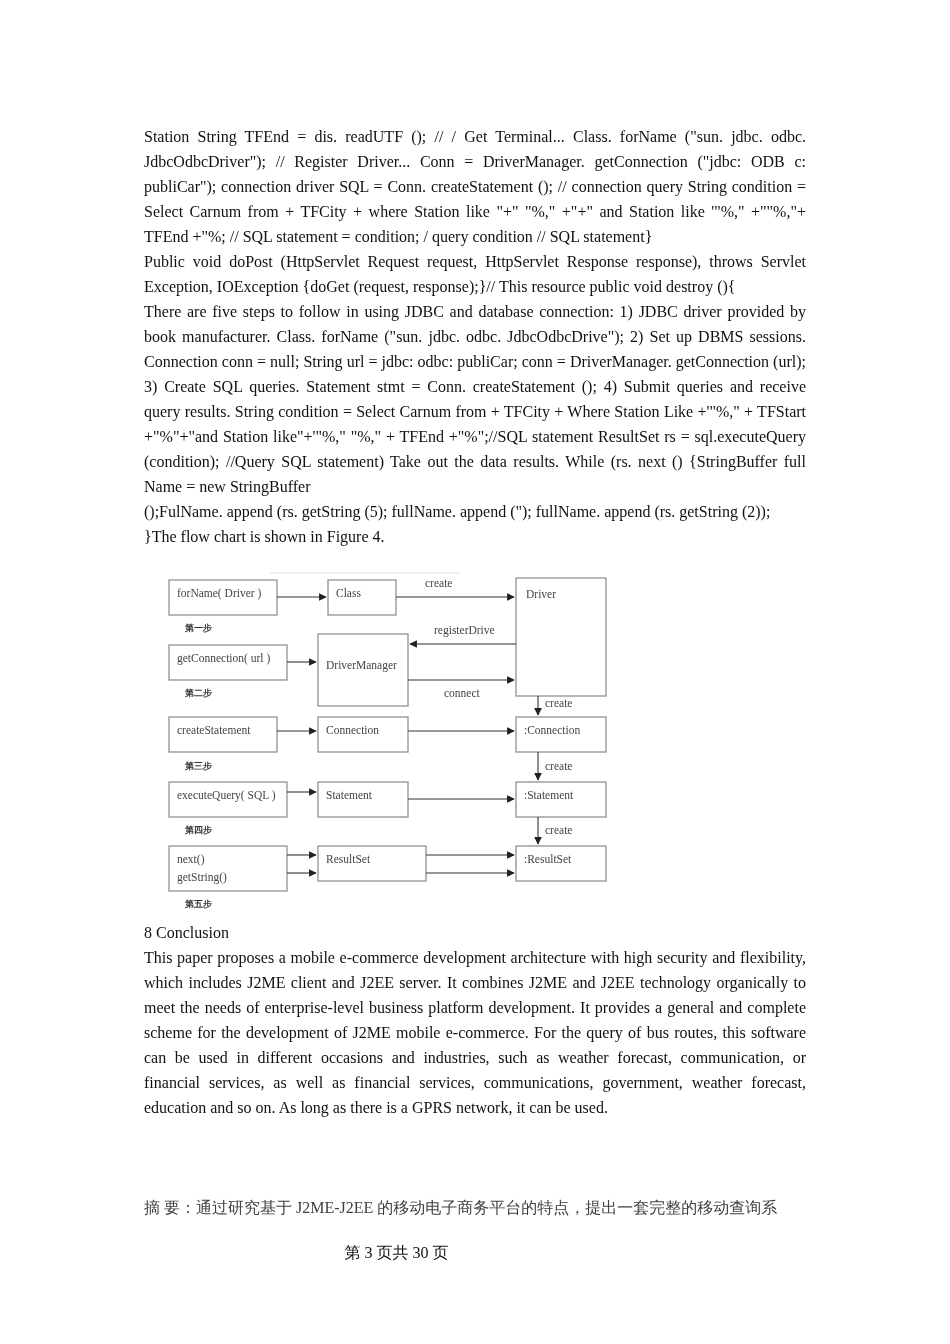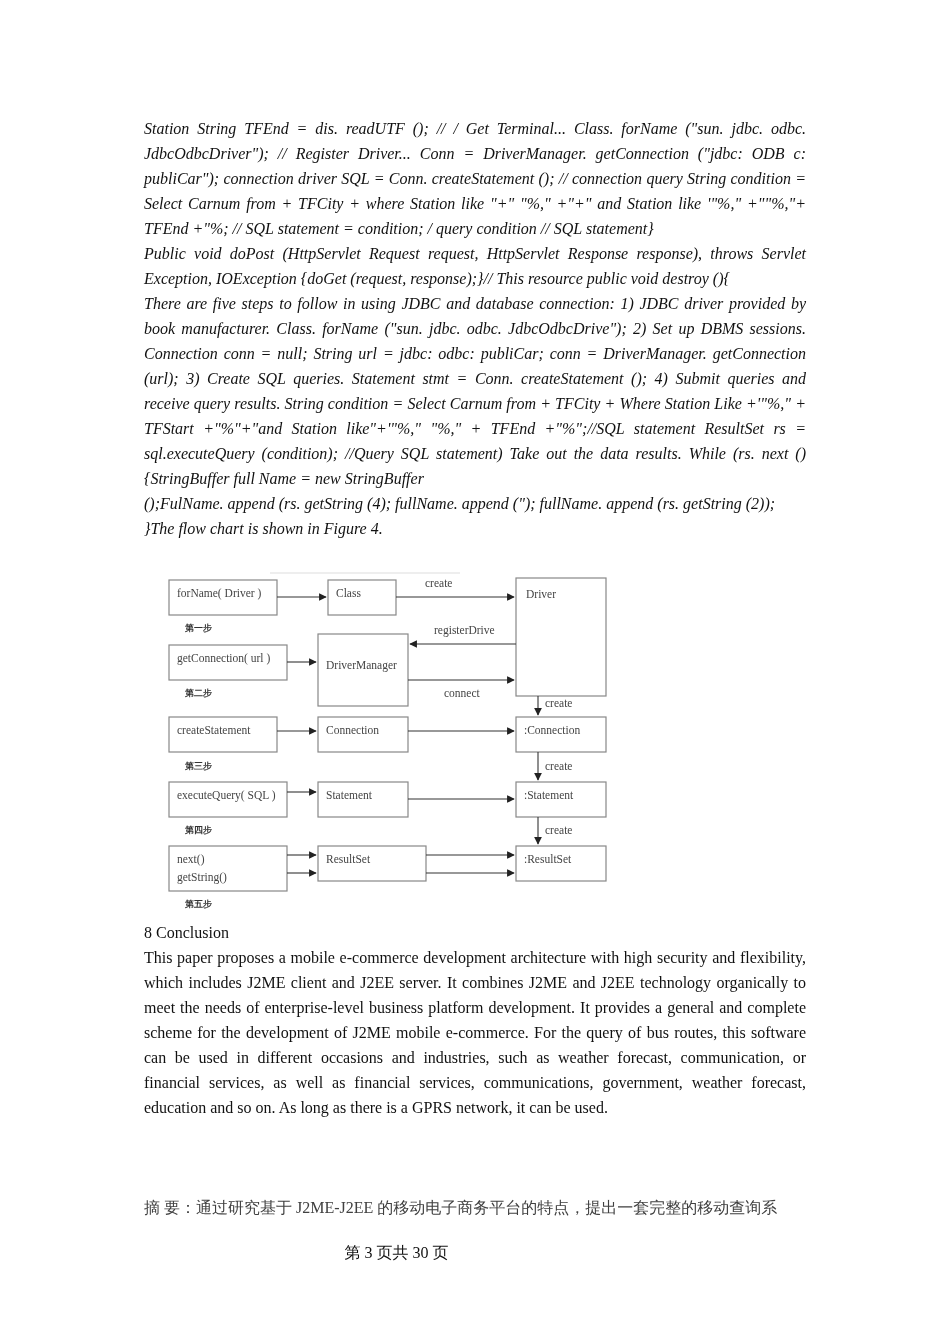--- a/index.html
+++ b/index.html
@@ -6,21 +6,21 @@
   body { width: 950px; height: 1344px; position: relative; overflow: hidden; }
   .page { position: absolute; left: 0; top: 0; width: 950px; height: 1344px; background: #fff; }
   .text {
     position: absolute; left: 144px; width: 662px;
     font-family: "Liberation Serif", serif; font-size: 16px; line-height: 25px;
     color: #111; text-align: justify;
   }
   .p { margin: 0; }
   .p.last-left { text-align: left; }
   .heading { margin: 0; text-align: left; }
-  #block1 { top: 116px; font-style: italic; }
+  #block1 { top: 124px; }
   #block2 { top: 920px; }
   #abstract { position: absolute; left: 144px; top: 1195px; width: 662px;
     font-family: "Liberation Serif", serif; font-size: 16px; line-height: 25px; color: #404040; white-space: nowrap; }
   #footer { position: absolute; left: 0; width: 793px; top: 1243px; text-align: center;
     font-family: "Liberation Serif", serif; font-size: 16px; color: #111; }
   #figure { position: absolute; left: 160px; top: 570px; width: 460px; height: 345px; }
   #figure svg { width: 460px; height: 345px; }
   .box { fill: #fff; stroke: #888; stroke-width: 1.2; }
   .lbl { font-family: "Liberation Serif", serif; font-size: 11.5px; fill: #444; }
   .step { font-family: "DejaVu Sans", sans-serif; font-size: 9px; fill: #333; font-weight: bold; }
@@ -28,21 +28,21 @@
 </style>
 </head>
 <body>
 
 <div class="page">
 
   <div class="text" id="block1">
     <p class="p">Station String TFEnd = dis. readUTF (); // / Get Terminal... Class. forName ("sun. jdbc. odbc. JdbcOdbcDriver"); // Register Driver... Conn = DriverManager. getConnection ("jdbc: ODB c: publiCar"); connection driver SQL = Conn. createStatement (); // connection query String condition = Select Carnum from + TFCity + where Station like "+" "%," +"+" and Station like '"%," +""%,"+ TFEnd +"%; // SQL statement = condition; / query condition // SQL statement}</p>
     <p class="p">Public void doPost (HttpServlet Request request, HttpServlet Response response), throws Servlet Exception, IOException {doGet (request, response);}// This resource public void destroy (){</p>
     <p class="p">There are five steps to follow in using JDBC and database connection: 1) JDBC driver provided by book manufacturer. Class. forName ("sun. jdbc. odbc. JdbcOdbcDrive"); 2) Set up DBMS sessions. Connection conn = null; String url = jdbc: odbc: publiCar; conn = DriverManager. getConnection (url); 3) Create SQL queries. Statement stmt = Conn. createStatement (); 4) Submit queries and receive query results. String condition = Select Carnum from + TFCity + Where Station Like +'"%," + TFStart +"%"+"and Station like"+'"%," "%," + TFEnd +"%";//SQL statement ResultSet rs = sql.executeQuery (condition); //Query SQL statement) Take out the data results. While (rs. next () {StringBuffer full Name = new StringBuffer</p>
-    <p class="p last-left">();FulName. append (rs. getString (4); fullName. append ("); fullName. append (rs. getString (2));</p>
+    <p class="p last-left">();FulName. append (rs. getString (5); fullName. append ("); fullName. append (rs. getString (2));</p>
     <p class="p last-left">}The flow chart is shown in Figure 4.</p>
   </div>
 
   <div id="figure">
     <svg viewBox="0 0 460 345">
       <defs>
         <marker id="ah" viewBox="0 0 10 10" refX="9" refY="5" markerWidth="7" markerHeight="7" orient="auto">
           <path d="M0,0 L10,5 L0,10 z" fill="#222"></path>
         </marker>
       </defs>

